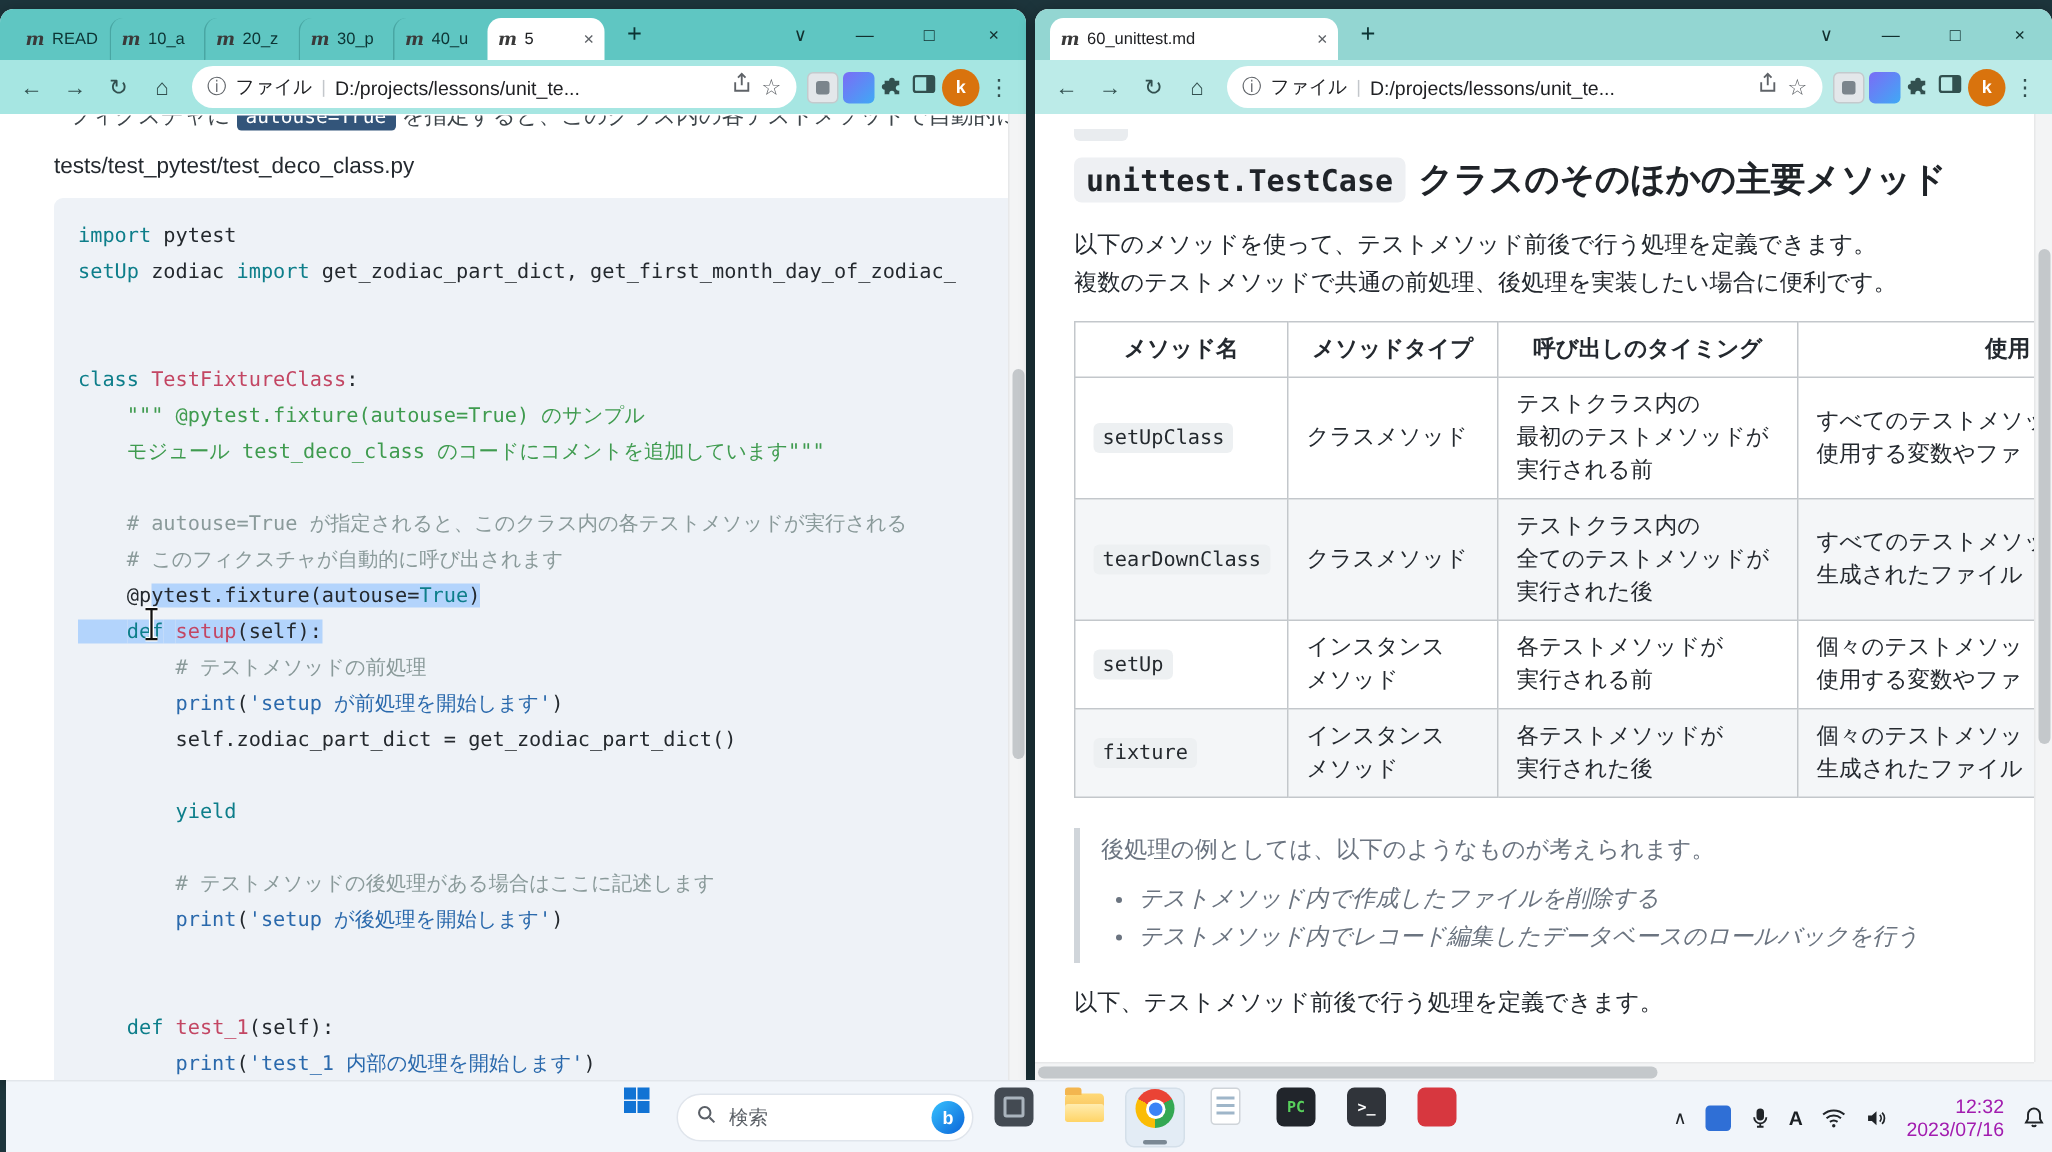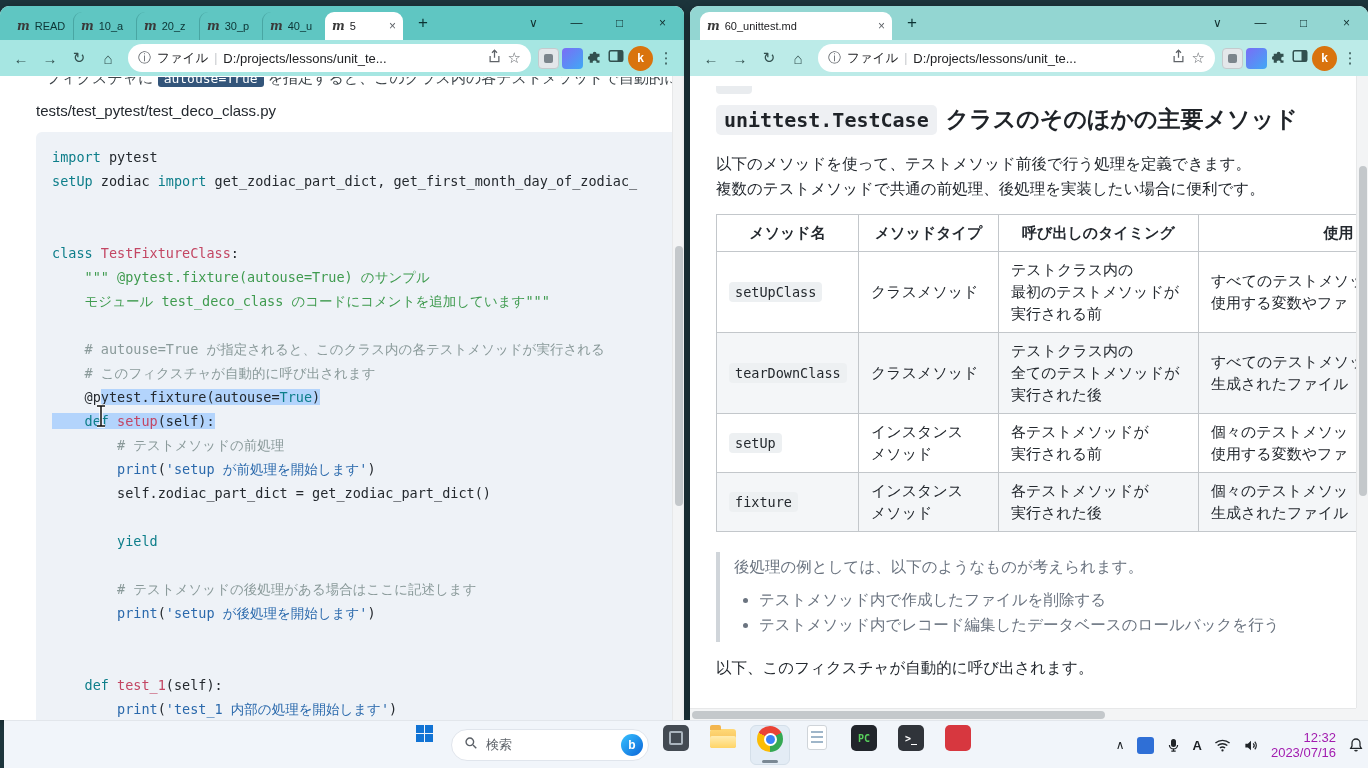--- a/index.html
+++ b/index.html
@@ -73,21 +73,21 @@
   .para{font-size:15.5px;line-height:23px;margin:2px 0;}
   table{border-collapse:collapse;font-size:15px;table-layout:fixed;width:762px;margin-top:14px;}
   th,td{border:1px solid #c3c7cb;padding:7px 12px;line-height:22px;vertical-align:middle;text-align:left;}
   th{text-align:center;font-weight:bold;}
   tbody tr:nth-child(even){background:#f4f6f8;}
   td.lines{white-space:pre-line;}
   .chip{font:13.5px "DejaVu Sans Mono","Liberation Mono",monospace;background:#edf0f2;padding:2px 6px;border-radius:4px;color:#24292e;}
   blockquote{margin:20px 0 0;border-left:4px solid #d0d5da;padding:3px 0 3px 14px;color:#6b7480;}
   blockquote p{font-size:15.5px;line-height:23px;}
   blockquote ul{margin:9px 0 2px 25px;}
-  blockquote li{font-size:15.5px;line-height:25px;}
+  blockquote li{font-size:15.5px;line-height:25px;font-style:italic;}
   .closing{font-size:15.5px;margin-top:16px;}
 
   
   .vscroll{position:absolute;top:0;right:0;bottom:0;width:12px;background:#f3f4f5;border-left:1px solid #e7e8e9;}
   .vthumb{position:absolute;left:2px;width:8px;border-radius:4px;background:#c4c8cb;}
   #winL .vthumb{top:170px;height:260px;}
   #winR .vscroll{bottom:12px;}
   #winR .vthumb{top:90px;height:330px;}
   .hscroll{position:absolute;left:0;right:12px;bottom:0;height:12px;background:#f3f4f5;border-top:1px solid #e7e8e9;}
   .hthumb{position:absolute;top:2px;height:8px;border-radius:4px;background:#c4c8cb;left:2px;width:62%;}
@@ -344,21 +344,21 @@
             </tr>
           </tbody>
         </table>
       <blockquote>
         <p>後処理の例としては、以下のようなものが考えられます。</p>
         <ul id="bq-list">
             <li>テストメソッド内で作成したファイルを削除する</li>
             <li>テストメソッド内でレコード編集したデータベースのロールバックを行う</li>
           </ul>
       </blockquote>
-      <p class="closing">以下、このフィクスチャが自動的に呼び出されます。</p>
+      <p class="closing">以下、テストメソッド前後で行う処理を定義できます。</p>
     </div>
     <div class="vscroll">
         <div class="vthumb"></div>
       </div>
     <div class="hscroll">
         <div class="hthumb"></div>
       </div>
     <div class="corner"></div>
   </div>
 </div>

